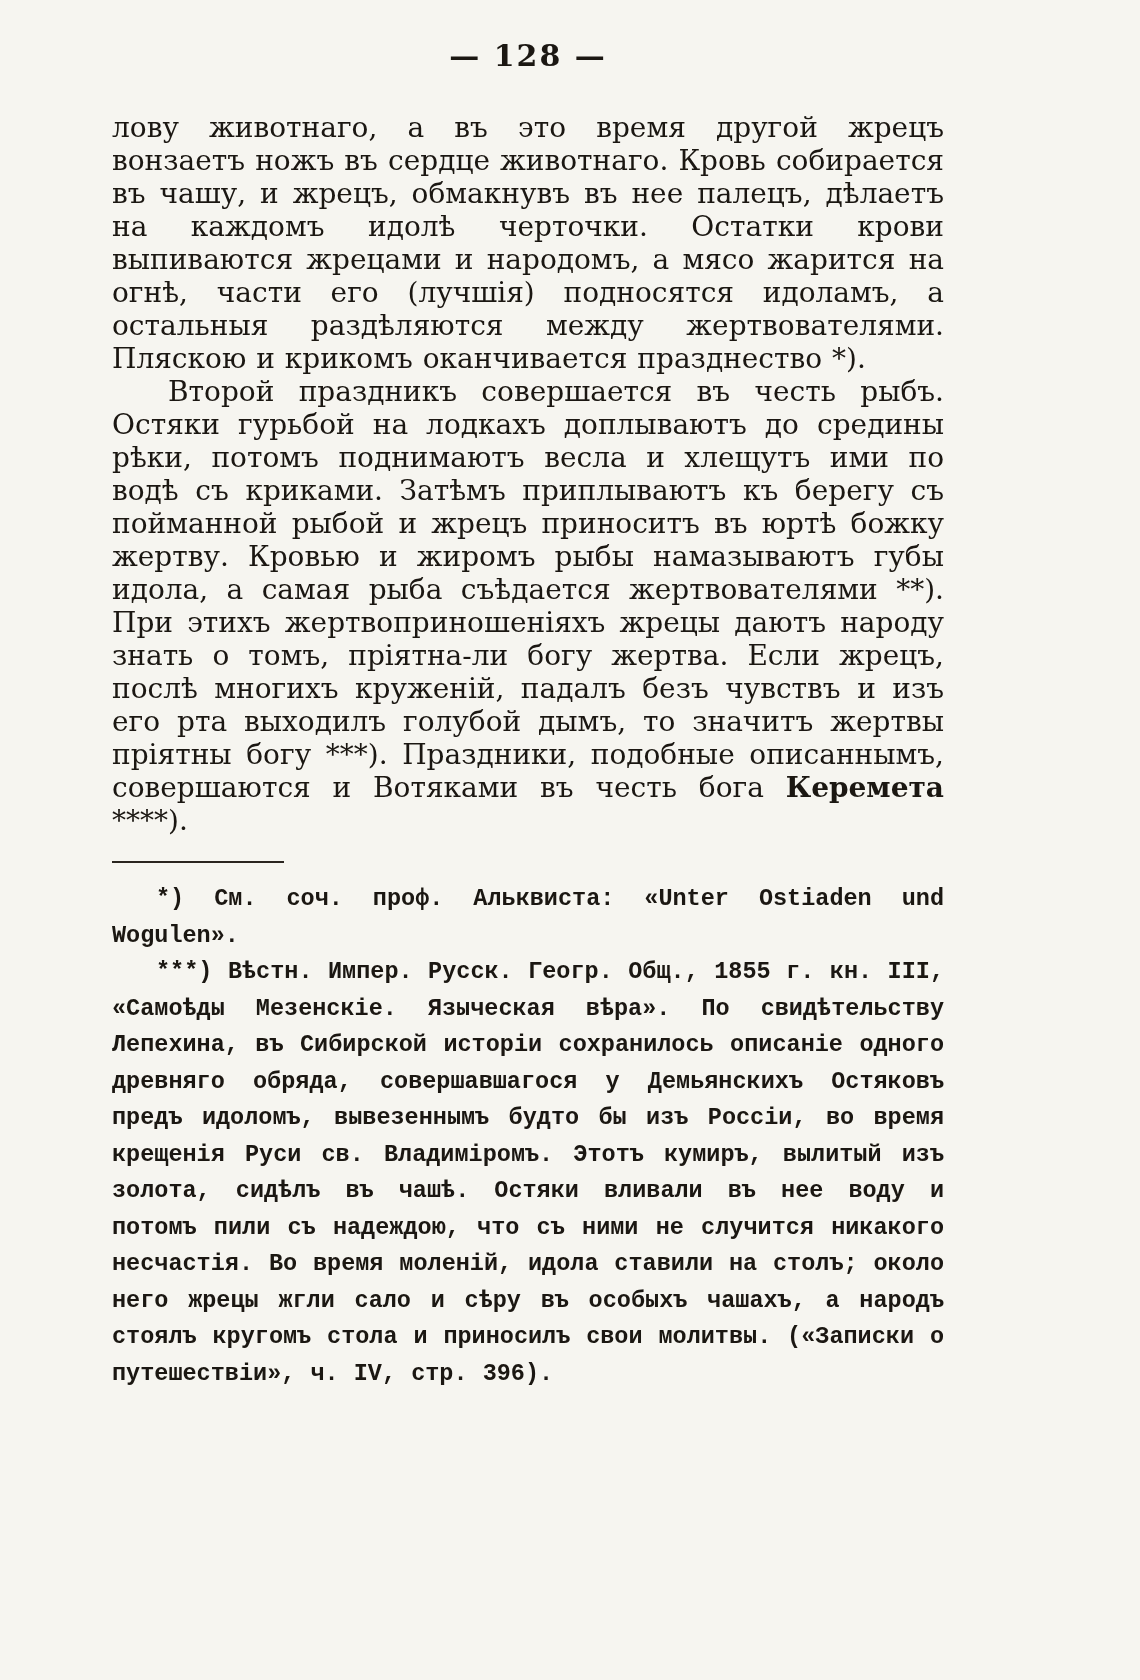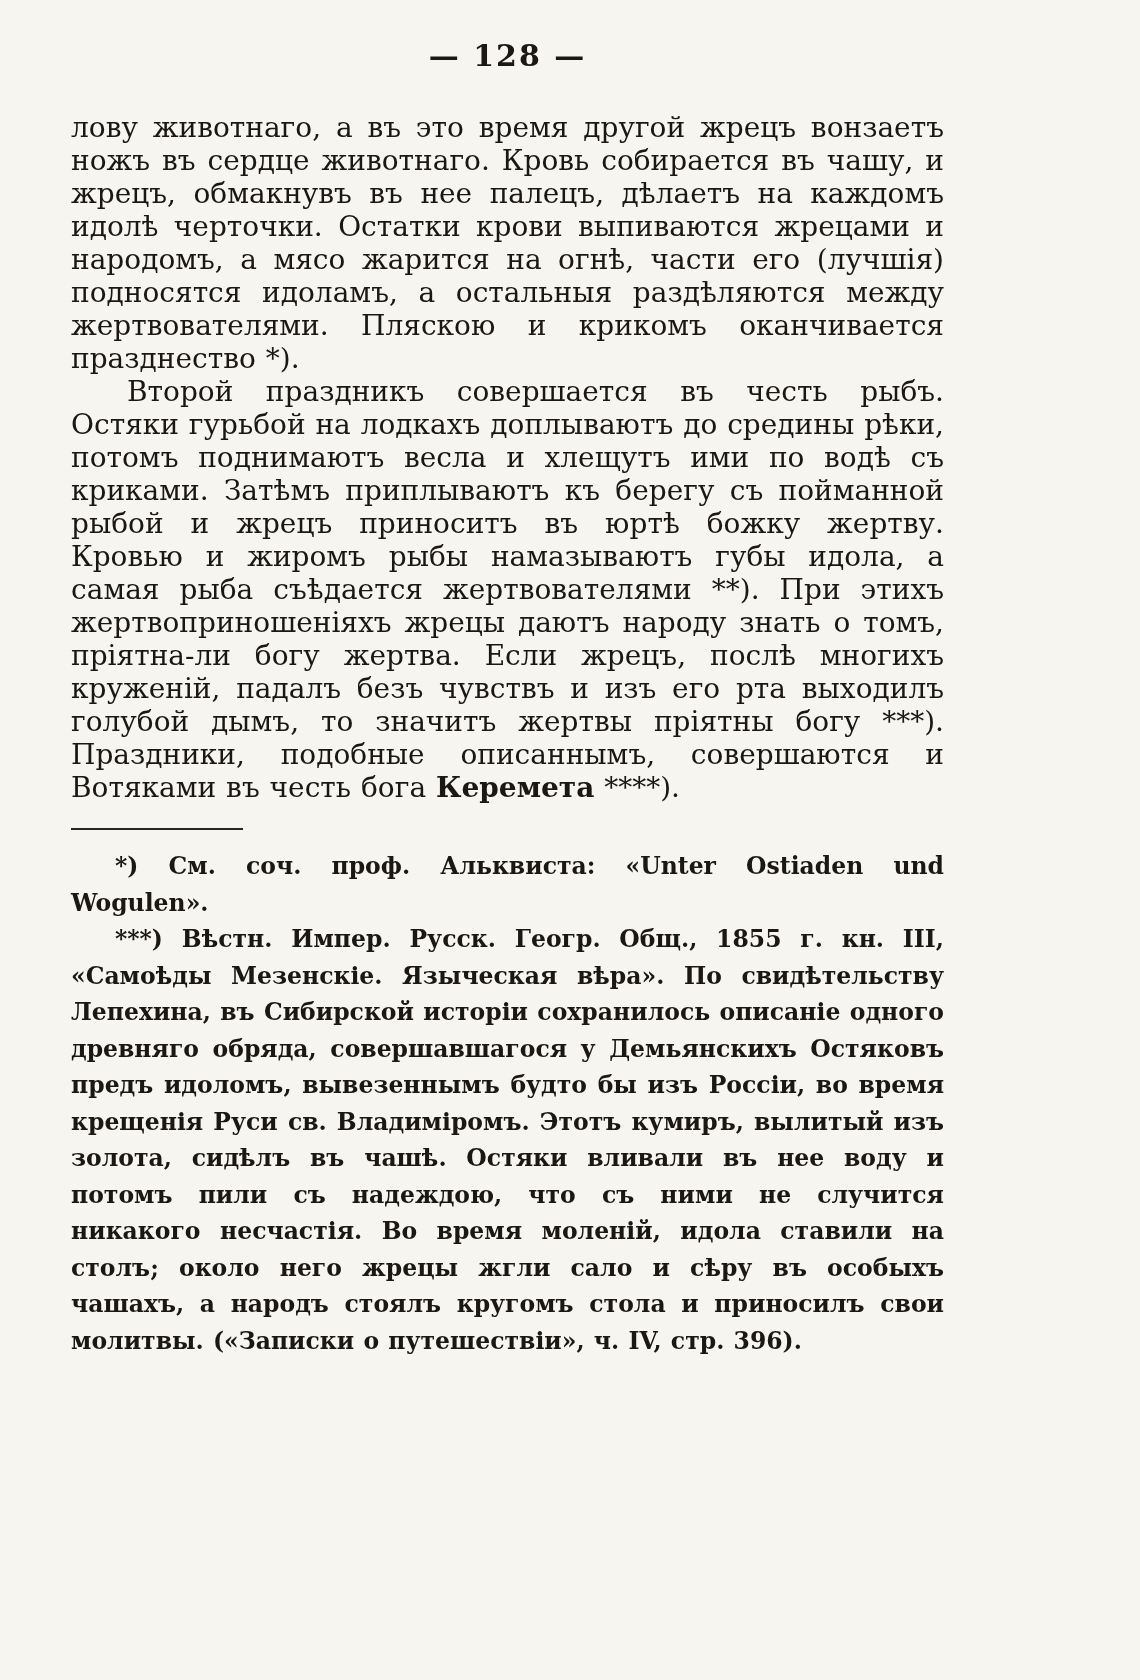--- a/index.html
+++ b/index.html
@@ -10,21 +10,21 @@
   .page {
     position: relative;
     width: 1140px;
     height: 1680px;
     margin: 0 auto;
     background: #f6f5f0;
     color: #1b1712;
     font-family: "DejaVu Serif", "Liberation Serif", serif;
     overflow: hidden;
     box-sizing: border-box;
-    padding: 38px 196px 40px 71px;
+    padding: 38px 196px 40px 112px;
   }
   .page-number {
     text-align: center;
     font-size: 30px;
     letter-spacing: 2px;
     font-weight: 600;
     margin: 0 0 38px 0;
   }
   .body-text {
     font-size: 28px;
@@ -50,20 +50,21 @@
   .footnotes {
     font-size: 23.5px;
     line-height: 36.5px;
     text-align: justify;
     font-weight: 600;
   }
   .footnotes p {
     margin: 0;
     text-indent: 44px;
     word-spacing: 1px;
+    font-family: Liberation Mono, monospace;
   }
 </style>
 </head>
 <body>
 
 <div class="page">
 
   <div class="page-number">— 128 —</div>
 
   <div class="body-text">

